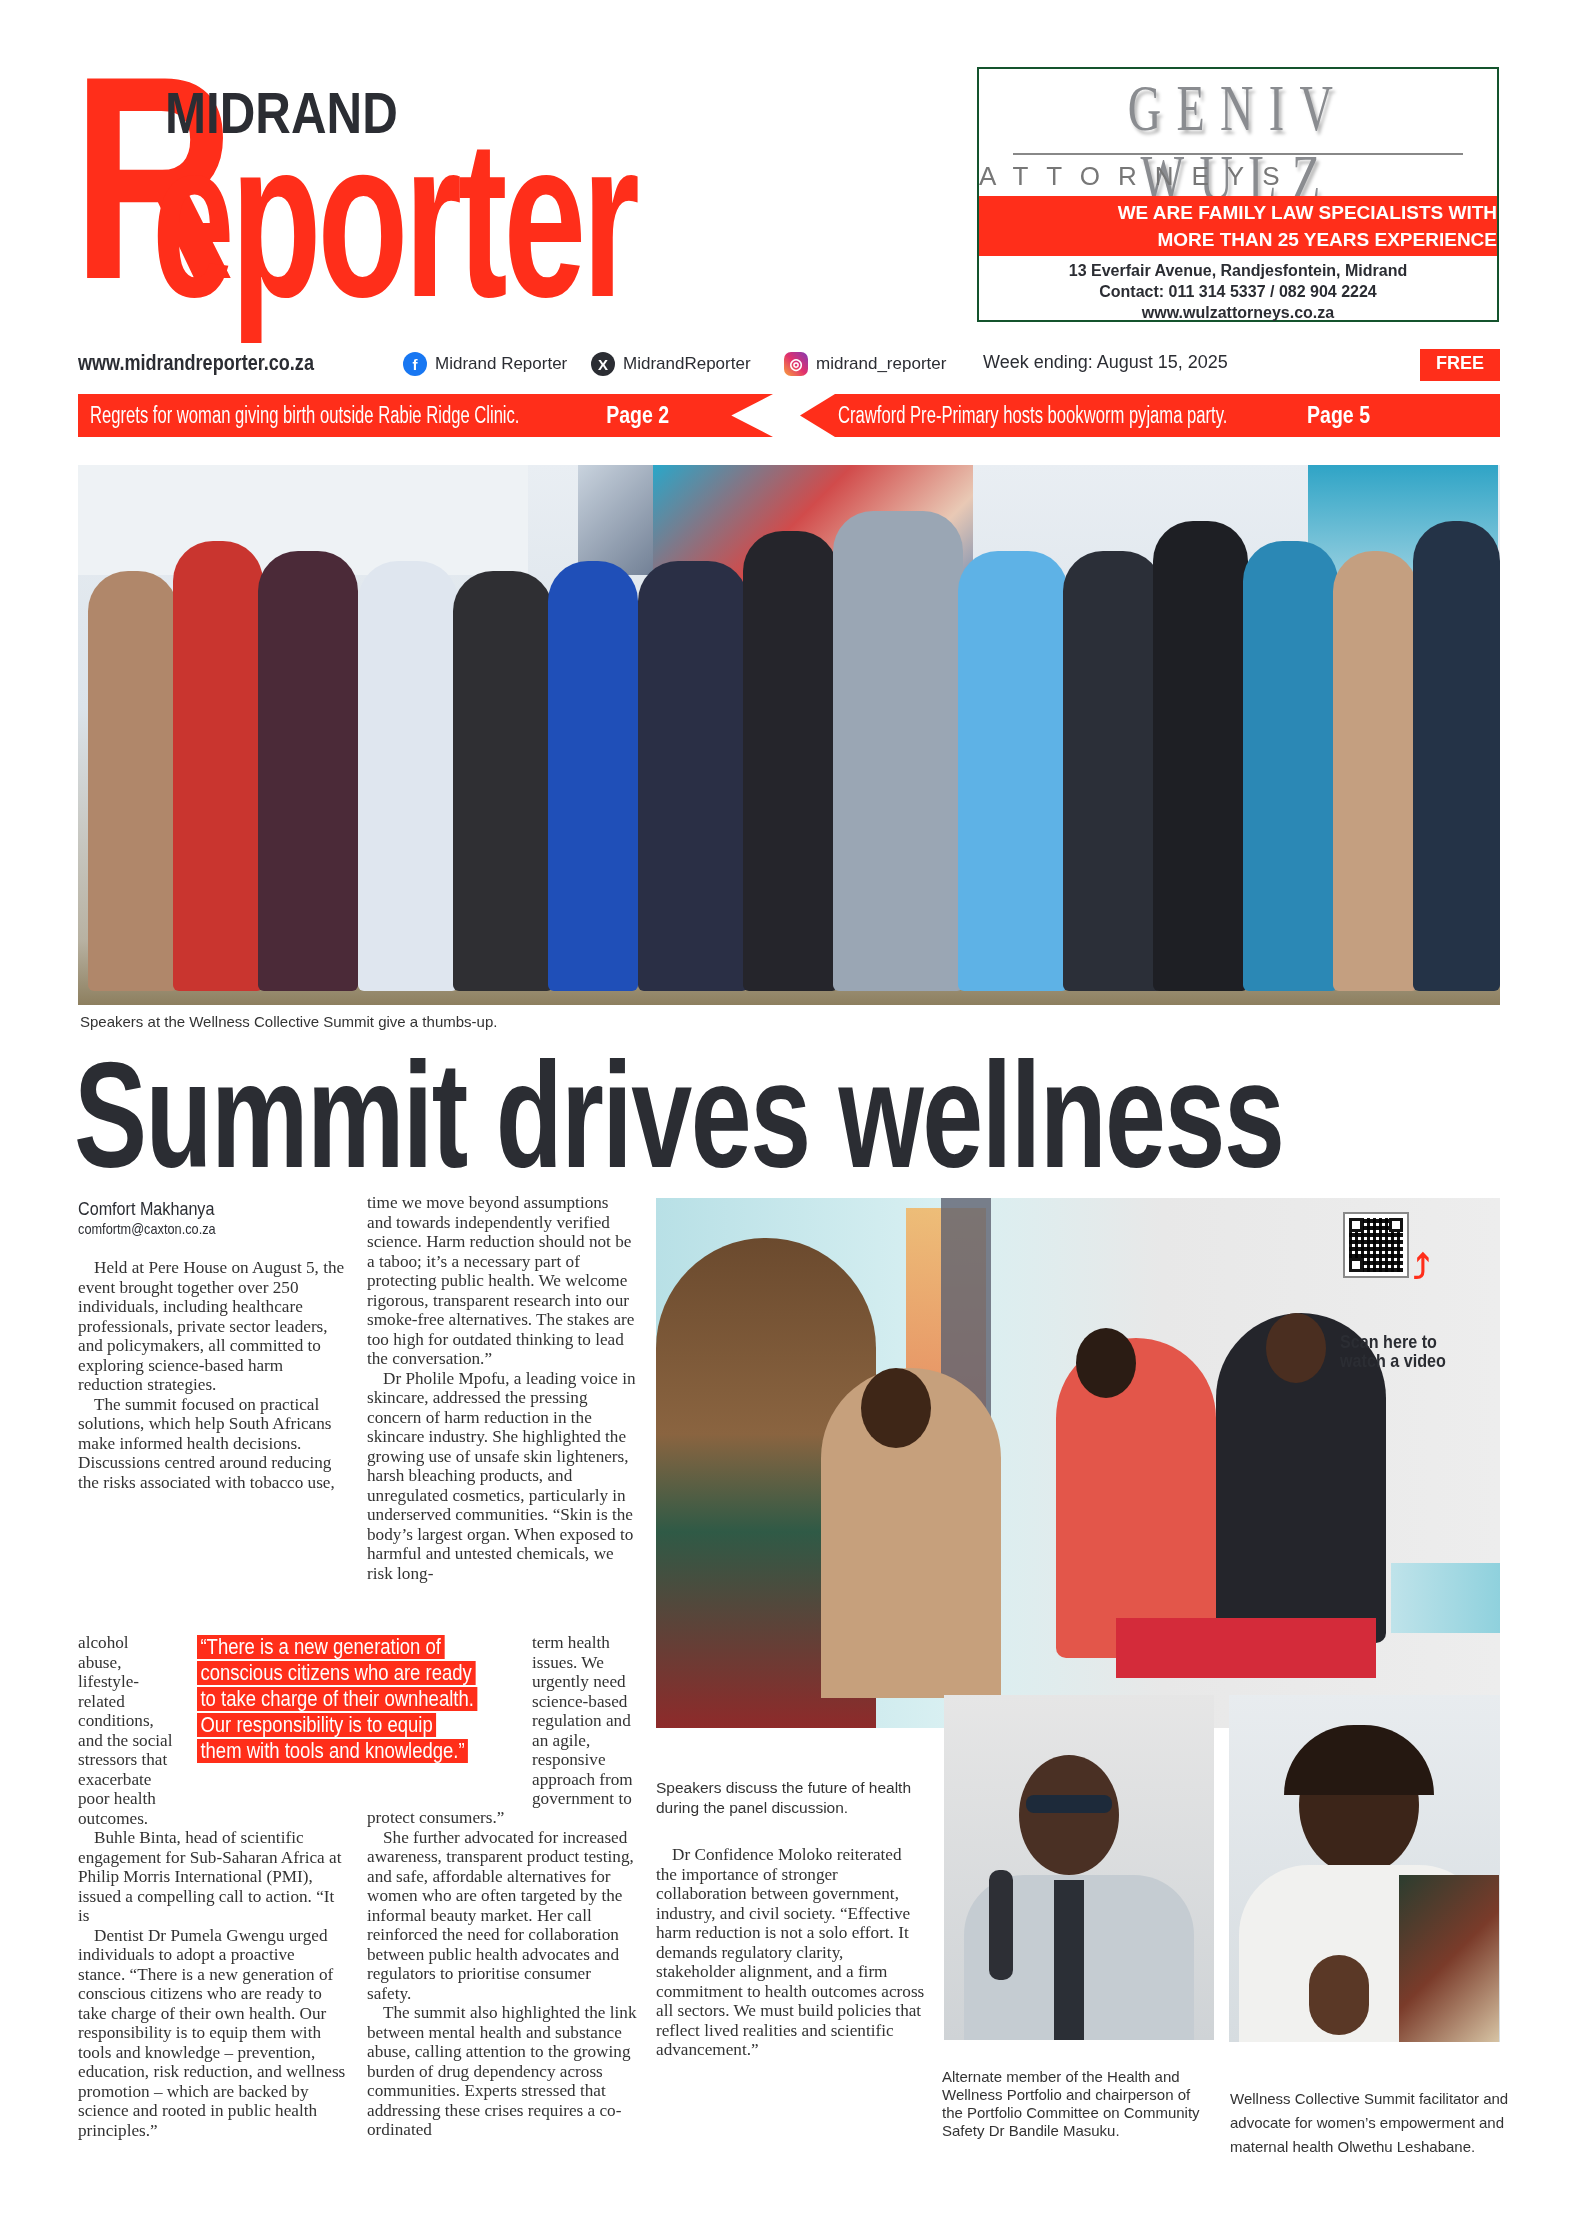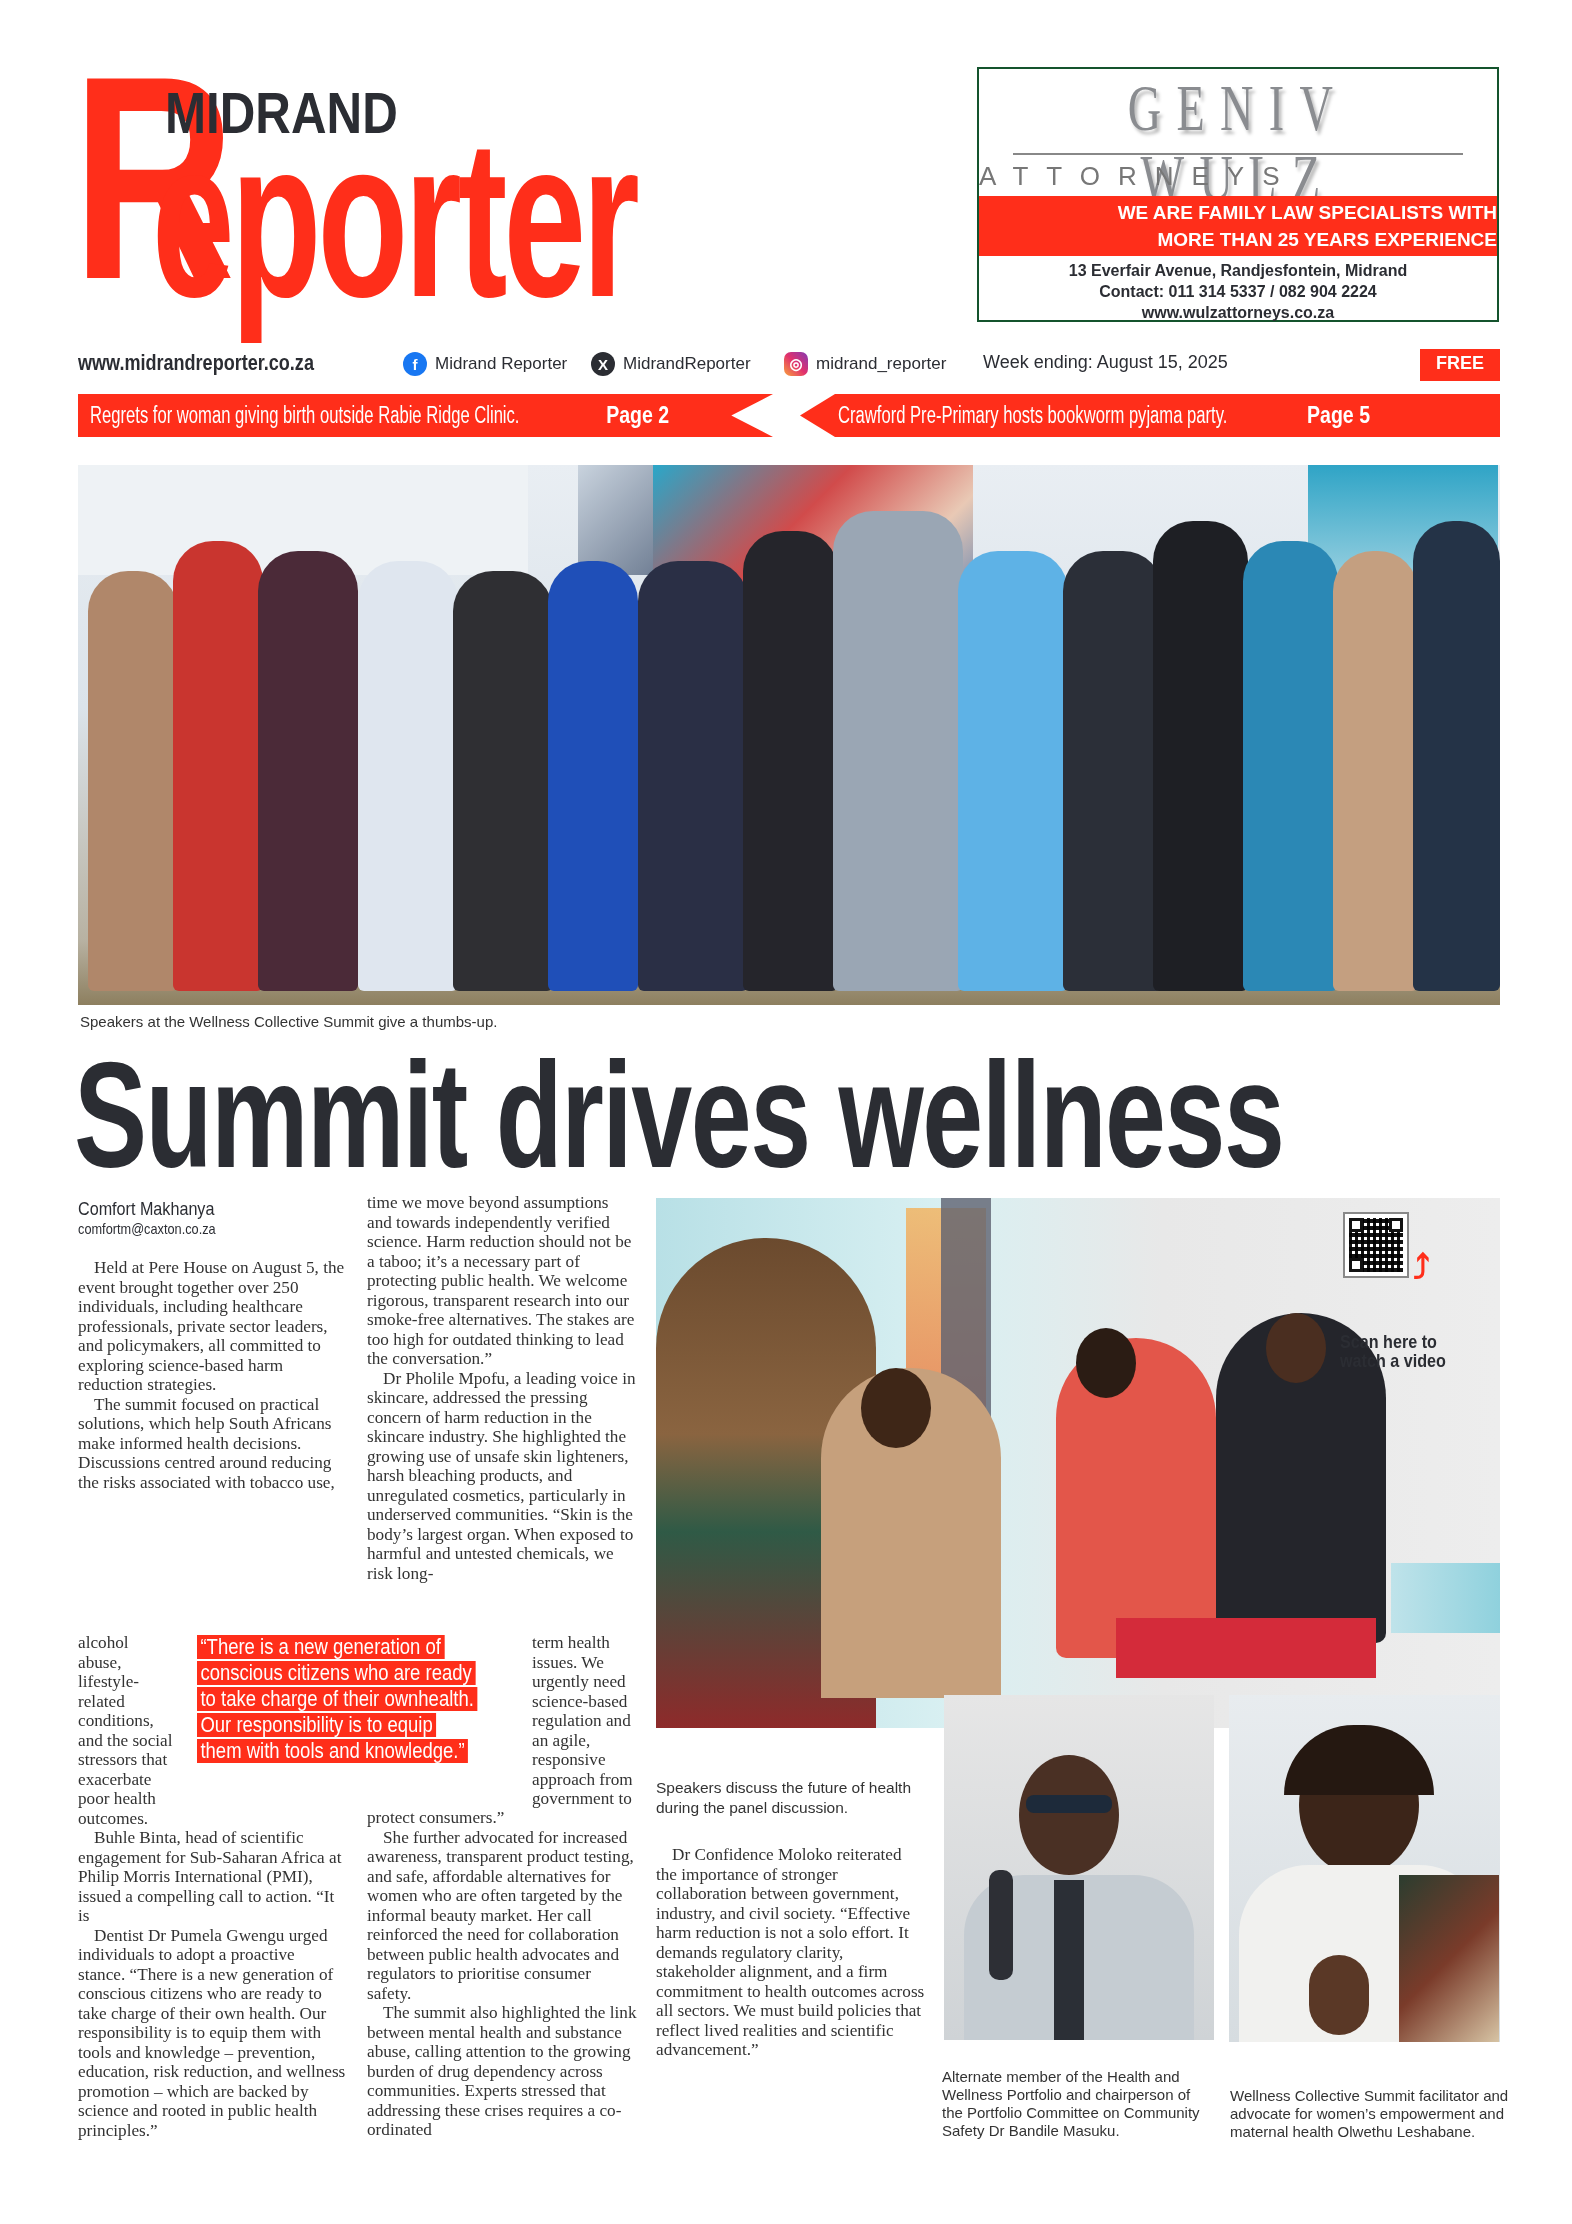--- a/index.html
+++ b/index.html
@@ -80,21 +80,21 @@
      repeating-linear-gradient(0deg, #111 0 4px, transparent 4px 7px); background-blend-mode: multiply; }
   .qr-corner { position: absolute; width: 14px; height: 14px; border: 3px solid #111; background: #fff; }
   .qr-arrow { left: 1413px; top: 1248px; font-size: 34px; color: #ff2e1a; font-weight: 700; }
   .qr-text { left: 1340px; top: 1332px; width: 150px; text-align: left; font-weight: 700; font-size: 19px; line-height: 19px; color: #2b2d33; transform: scaleX(0.85); transform-origin: left top; }
   .caption2 { left: 656px; top: 1778px; width: 280px; font-size: 15.5px; line-height: 20px; color: #333; }
 
   .photo-small { overflow: hidden; }
   .p3 { left: 944px; top: 1695px; width: 270px; height: 345px; background: linear-gradient(180deg, #e6e6e6 0%, #cfd3d6 100%); }
   .p4 { left: 1229px; top: 1695px; width: 271px; height: 347px; background: linear-gradient(180deg, #e8ecef 0%, #d6dce0 100%); }
   .caption3 { left: 942px; top: 2068px; width: 260px; font-size: 15px; line-height: 18px; color: #333; }
-  .caption4 { left: 1230px; top: 2087px; width: 280px; font-size: 15px; line-height: 18px; color: #333; }
+  .caption4 { left: 1230px; top: 2087px; width: 280px; font-size: 15px; line-height: 24px; color: #333; }
 </style>
 </head>
 <body>
 
 <div class="abs mast-R">R</div>
 <div class="abs mast-midrand">MIDRAND</div>
 <div class="abs mast-reporter">eporter</div>
 
 <div class="abs ad">
   <div class="ad-logo">GENIV WULZ</div>

